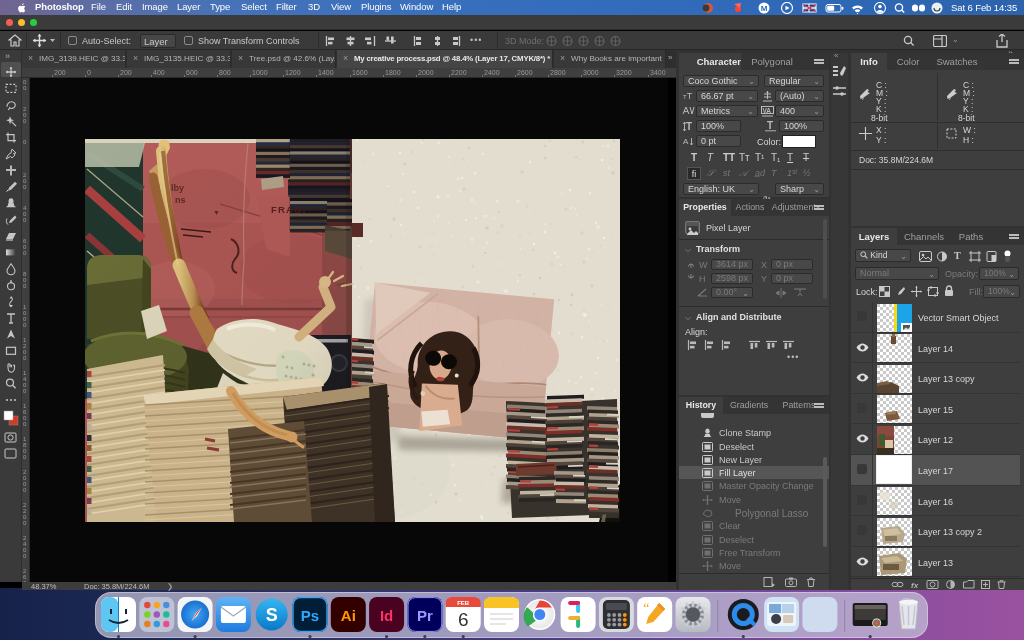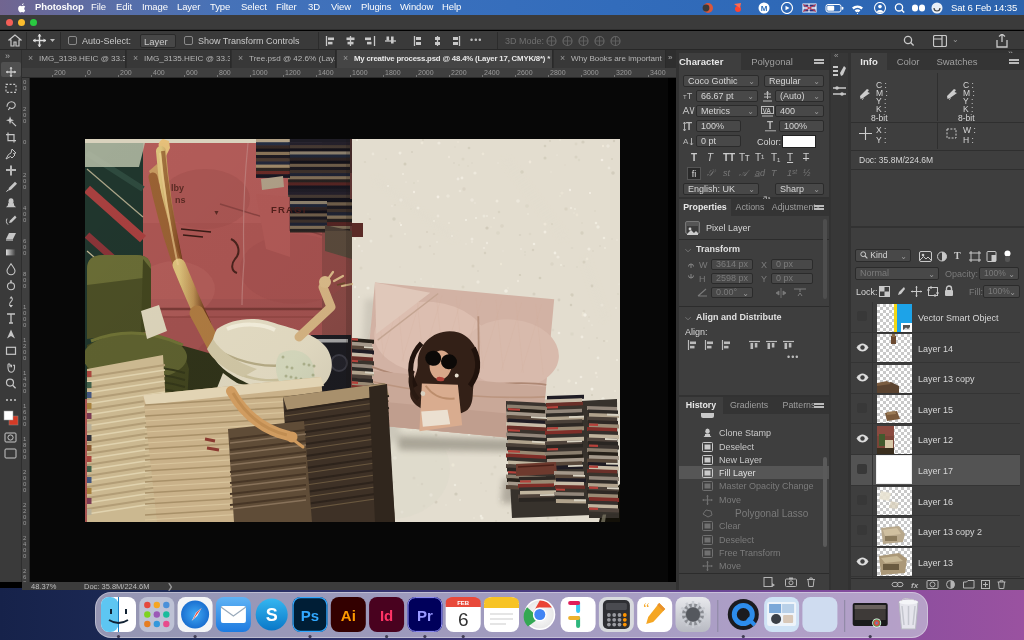--- a/index.html
+++ b/index.html
@@ -1260,21 +1260,21 @@
     </svg>
 </div>
 <div class="abs" style="left:22px;top:582px;width:654px;height:8px;background:#3c3c3c;color:#bdbdbd;font-size:7.5px;">
 <span class="abs" style="left:9px;top:0px;">48.37%</span>
 <span class="abs" style="left:62px;top:0px;">Doc: 35.8M/224.6M</span>
 <span class="abs" style="left:145px;top:0px;color:#999;">❯</span>
 </div>
 <div class="abs" style="left:676px;top:50px;width:348px;height:540px;background:#323232;"></div>
 <div class="abs" style="left:679px;top:53px;width:150px;height:144px;background:#3e3e3e;">
     <div class="abs" style="left:0px;top:0px;width:150px;height:17px;background:#343434;font-size:9.5px;">
-      <div class="abs" style="left:0px;top:0;width:62px;height:17px;background:#3e3e3e;color:#e8e8e8;font-weight:bold;text-align:left;line-height:17px;">Character</div>
+      <div class="abs" style="left:0px;top:0;width:62px;height:17px;background:#3e3e3e;color:#e8e8e8;font-weight:bold;text-align:right;line-height:17px;">Character</div>
       <div class="abs" style="left:62px;top:0;width:62px;height:17px;color:#9f9f9f;text-align:center;line-height:17px;">Polygonal</div>
       <div class="abs" style="right:5px;top:6px;width:10px;height:1.5px;background:#bbb;box-shadow:0 3px 0 #bbb;"></div>
     </div>
     <div class="abs" style="left:4px;top:22px;width:76px;height:12px;background:#484848;border:1px solid #2b2b2b;border-radius:2px;color:#d6d6d6;font-size:9px;padding-left:4px;line-height:10px;white-space:nowrap;">Coco Gothic<span style="position:absolute;right:3px;top:1px;color:#9a9a9a;font-size:8px;">⌄</span></div>
     <div class="abs" style="left:85px;top:22px;width:60px;height:12px;background:#484848;border:1px solid #2b2b2b;border-radius:2px;color:#d6d6d6;font-size:9px;padding-left:4px;line-height:10px;white-space:nowrap;">Regular<span style="position:absolute;right:3px;top:1px;color:#9a9a9a;font-size:8px;">⌄</span></div>
     <span class="abs" style="left:4px;top:38px;color:#bbb;font-size:9px;"><span style="font-size:6px;">T</span>T</span>
     <div class="abs" style="left:17px;top:37px;width:62px;height:12px;background:#484848;border:1px solid #2b2b2b;border-radius:2px;color:#d6d6d6;font-size:9px;padding-left:4px;line-height:10px;white-space:nowrap;">66.67 pt<span style="position:absolute;right:3px;top:1px;color:#9a9a9a;font-size:8px;">⌄</span></div>
     <svg class="abs" style="left:83px;top:38px" width="11" height="11" viewBox="0 0 11 11">
       <path d="M2 3h7M2 6h7M5.5 0v8M1 10h9" stroke="#bbb" stroke-width="1"></path>
       <path d="M5.5 0L4 1.8h3z" fill="#bbb"></path>
@@ -1530,20 +1530,26 @@
       <rect x="1" y="2" width="9" height="9" fill="none" stroke="#ccc" stroke-dasharray="2 1.4"></rect>
     </svg>
     <span class="abs" style="left:112px;top:72px;color:#d6d6d6;font-size:8.5px;">W :</span>
     <span class="abs" style="left:112px;top:82px;color:#d6d6d6;font-size:8.5px;">H :</span>
     <div class="abs" style="left:86px;top:70px;width:1px;height:26px;background:#2f2f2f;"></div>
     <div class="abs" style="left:0;top:97px;width:173px;height:1px;background:#2f2f2f;"></div>
     <span class="abs" style="left:8px;top:102px;color:#d6d6d6;font-size:8.5px;">Doc: 35.8M/224.6M</span>
     <div class="abs" style="left:0;top:116px;width:173px;height:1px;background:#2f2f2f;"></div>
   </div>
 <div class="abs" style="left:851px;top:228px;width:173px;height:362px;background:#3e3e3e;">
+    <div class="abs" style="left:0px;top:0px;width:173px;height:17px;background:#343434;font-size:9.5px;">
+      <div class="abs" style="left:0px;top:0;width:46px;height:17px;background:#3e3e3e;color:#e8e8e8;font-weight:bold;text-align:center;line-height:17px;">Layers</div>
+      <div class="abs" style="left:46px;top:0;width:54px;height:17px;color:#9f9f9f;text-align:center;line-height:17px;">Channels</div>
+      <div class="abs" style="left:100px;top:0;width:40px;height:17px;color:#9f9f9f;text-align:center;line-height:17px;">Paths</div>
+      <div class="abs" style="right:5px;top:6px;width:10px;height:1.5px;background:#bbb;box-shadow:0 3px 0 #bbb;"></div>
+    </div>
     <div class="abs" style="left:4px;top:21px;width:56px;height:13px;background:#484848;border:1px solid #2b2b2b;border-radius:2px;color:#d6d6d6;font-size:8.5px;padding-left:4px;line-height:11px;white-space:nowrap;"><svg width="8" height="8" viewBox="0 0 8 8" style="vertical-align:-1px">
         <circle cx="3.2" cy="3.2" r="2.4" fill="none" stroke="#ccc" stroke-width="1"></circle>
         <path d="M5 5l2.4 2.4" stroke="#ccc" stroke-width="1.1"></path>
       </svg> Kind<span style="position:absolute;right:3px;top:1px;color:#9a9a9a;font-size:8px;">⌄</span></div>
     <svg class="abs" style="left:68px;top:23px" width="13" height="11" viewBox="0 0 13 11">
       <rect x="0.5" y="0.5" width="12" height="10" rx="1.5" fill="none" stroke="#c9c9c9"></rect>
       <circle cx="4" cy="4" r="1.3" fill="#c9c9c9"></circle>
       <path d="M1 9l3.5-3.5 2.5 2.5 2-2 3 3" stroke="#c9c9c9" fill="none"></path>
     </svg>
     <svg class="abs" style="left:85px;top:23px" width="12" height="11" viewBox="0 0 12 11">

